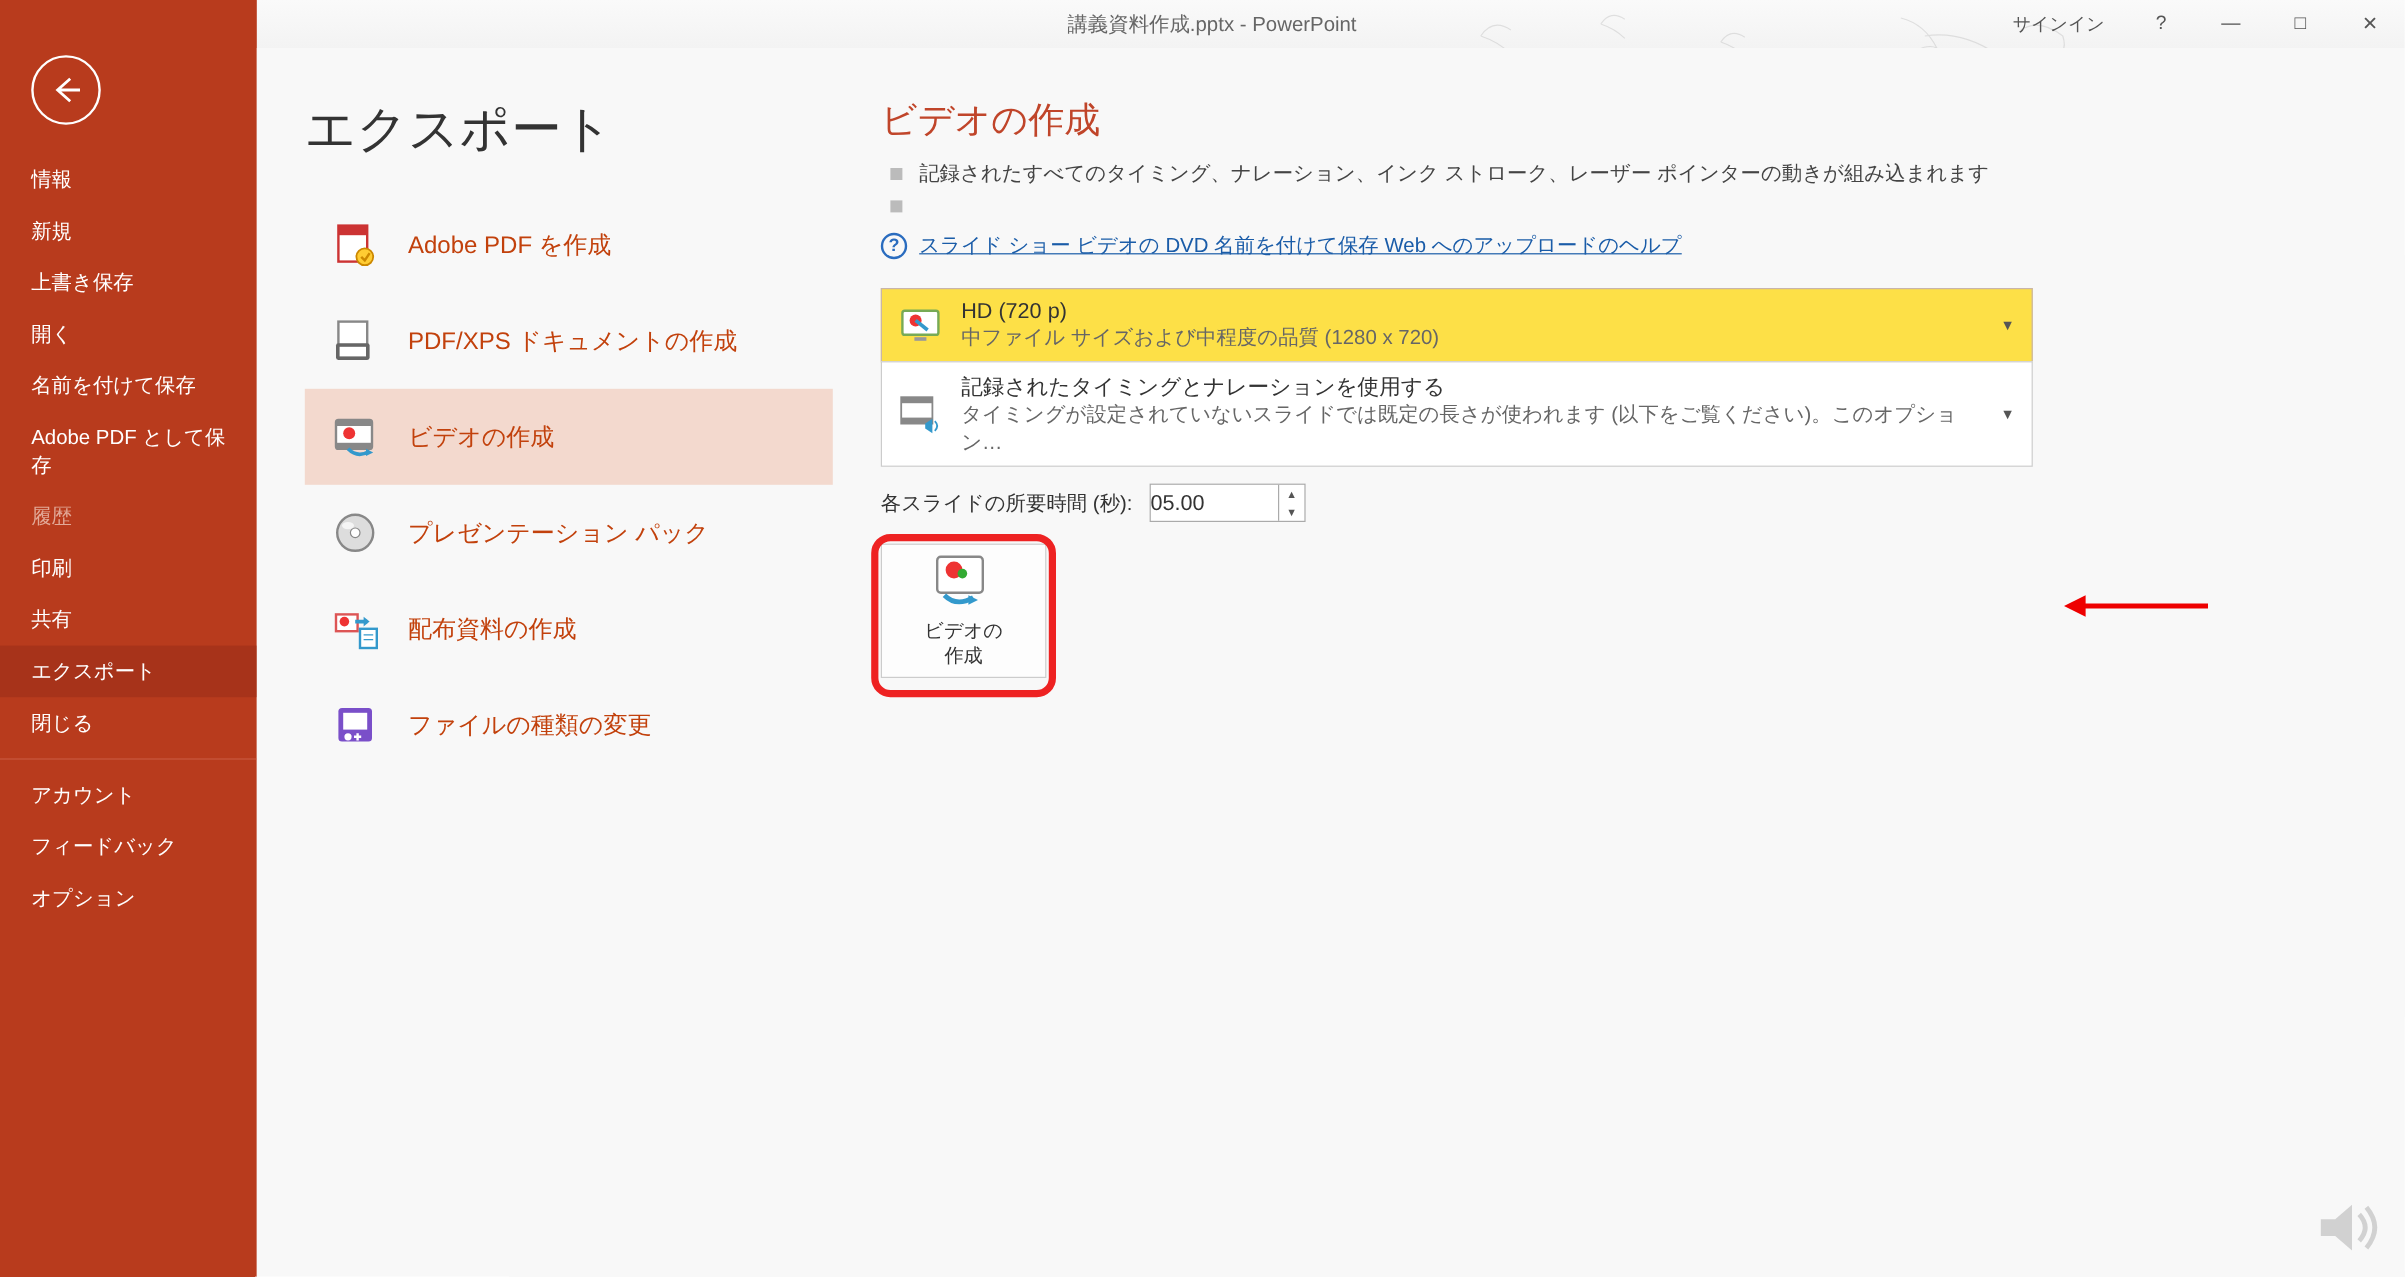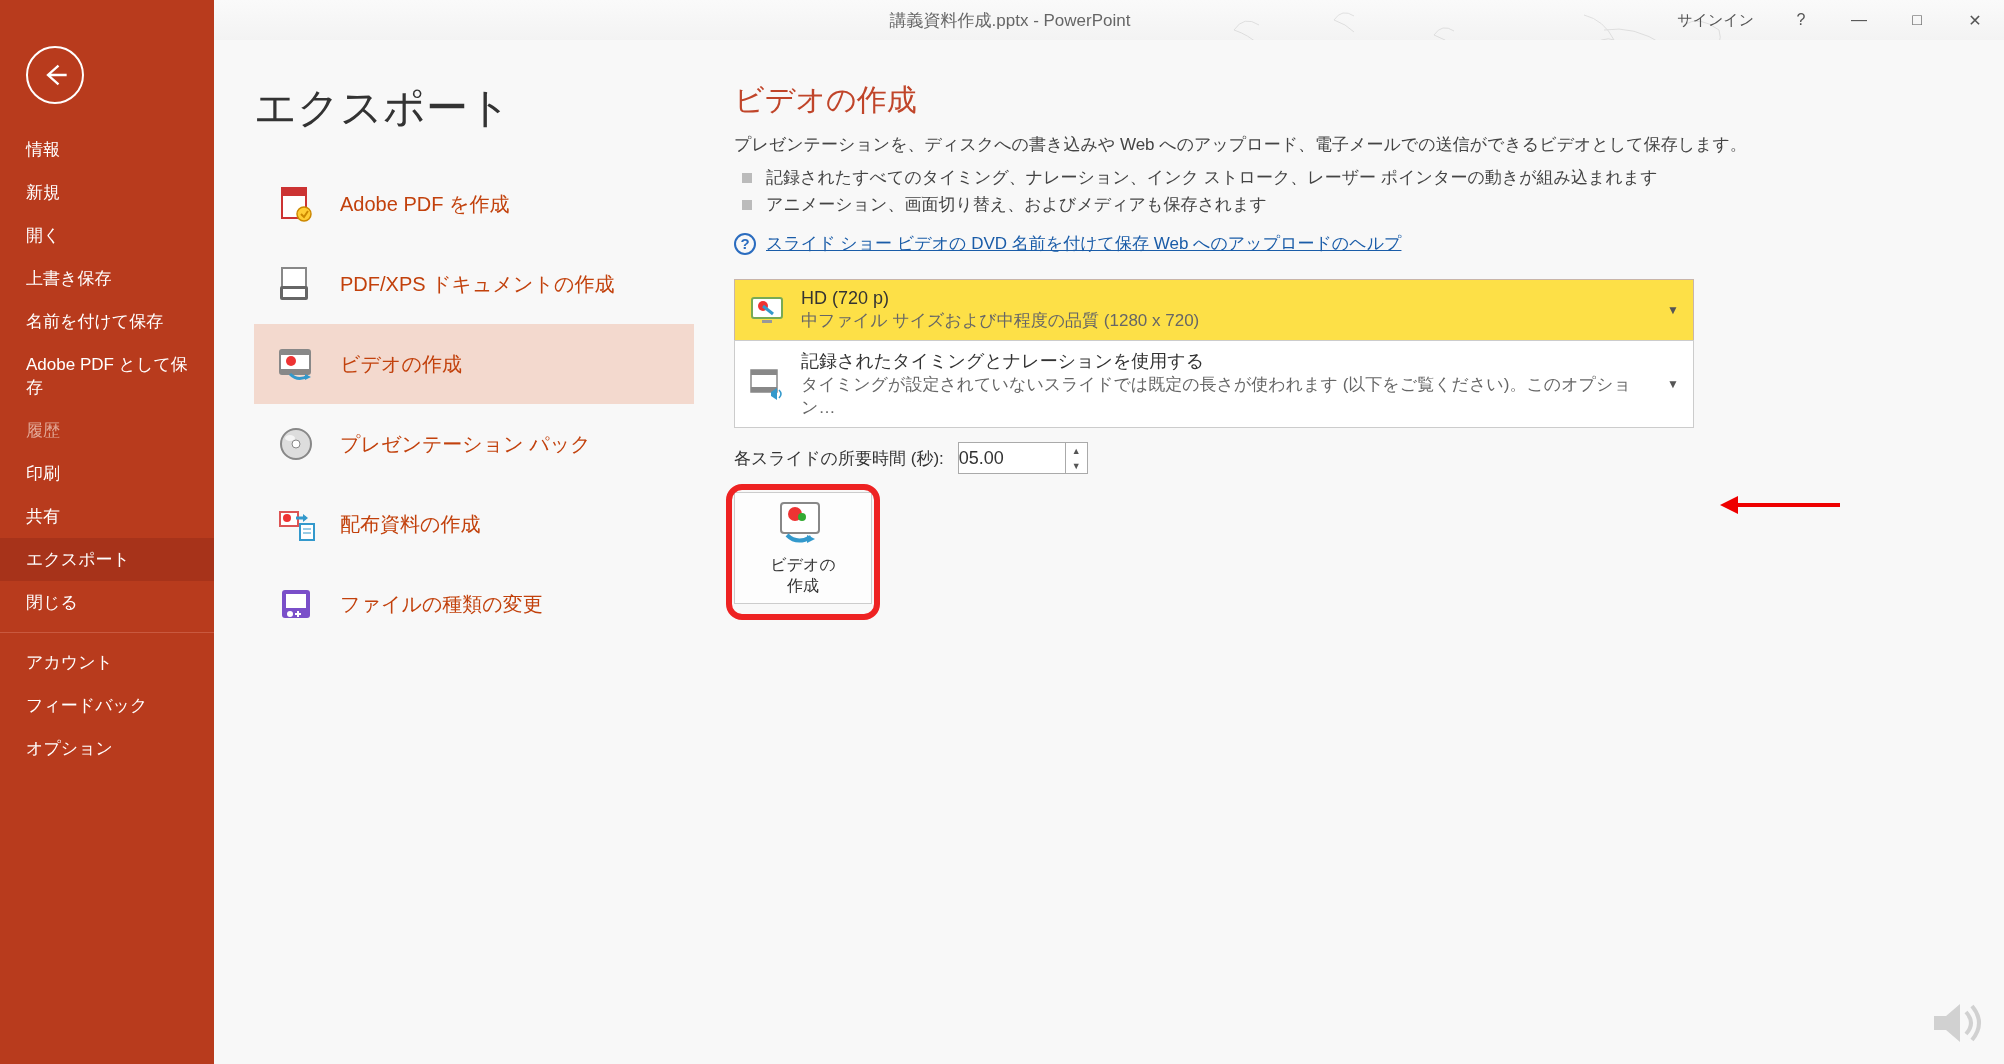--- a/index.html
+++ b/index.html
@@ -72,22 +72,22 @@
 
 <div class="sidebar">
   <div class="back-btn">
     <svg viewBox="0 0 24 24" fill="none" stroke="#fff" stroke-width="2">
         <path d="M15 4 L6 12 L15 20 M6 12 H22"></path>
       </svg>
   </div>
   <div id="nav-main">
       <div class="nav-item">情報</div>
       <div class="nav-item">新規</div>
+      <div class="nav-item">上書き保存</div>
       <div class="nav-item">開く</div>
-      <div class="nav-item">上書き保存</div>
       <div class="nav-item">名前を付けて保存</div>
       <div class="nav-item">Adobe PDF として保存</div>
       <div class="nav-item disabled">履歴</div>
       <div class="nav-item">印刷</div>
       <div class="nav-item">共有</div>
       <div class="nav-item active">エクスポート</div>
       <div class="nav-item">閉じる</div>
     </div>
   <div class="nav-sep"></div>
   <div id="nav-bottom">
@@ -168,28 +168,26 @@
               <path d="M22 27 L22 33 M19 30 L25 30" stroke="#fff" stroke-width="2"></path>
             </svg>
           </div>
           <span>ファイルの種類の変更</span>
         </div>
       </div>
   </div>
 
   <div class="right-pane">
     <div class="section-title">ビデオの作成</div>
-    <div class="desc">プレゼンテーションを、ディスクへの書き込みや Web へのアップロード、電子メールでの送信ができるビデオとして保存します。</div>
     <div class="bullet-row">
         <div class="bullet-sq"></div>
         <span>記録されたすべてのタイミング、ナレーション、インク ストローク、レーザー ポインターの動きが組み込まれます</span>
       </div>
     <div class="bullet-row">
         <div class="bullet-sq"></div>
-        <span>アニメーション、画面切り替え、およびメディアも保存されます</span>
       </div>
     <div class="help-row">
       <div class="help-icn">?</div>
       <a class="help-link">スライド ショー ビデオの DVD 名前を付けて保存 Web へのアップロードのヘルプ</a>
     </div>
 
     <div class="dropdown">
       <div class="dd-icn">
         <svg viewBox="0 0 36 36">
             <rect x="3" y="6" width="30" height="20" rx="2" fill="#fff" stroke="#7a5" stroke-width="2"></rect>

